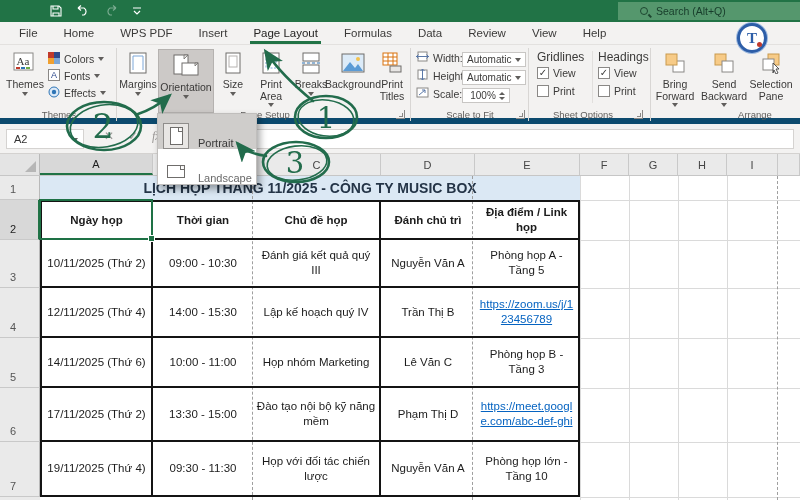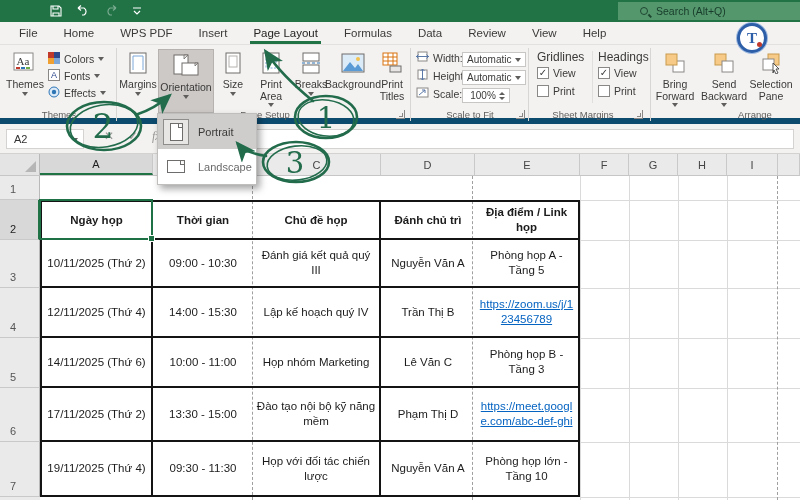--- a/index.html
+++ b/index.html
@@ -69,21 +69,21 @@
   .cE{border-right:2px solid #141414}
   .tT{border-top:2px solid #141414}
   .hdr{font-weight:bold;white-space:nowrap}
   .hdr.cE{white-space:normal}
   .lnk{color:#0563c1;text-decoration:underline;word-break:break-all}
   .sel{position:absolute;left:39px;top:45px;width:114px;height:41px;border:2px solid #1e7145;z-index:4;pointer-events:none}
   .sel::after{content:"";position:absolute;right:-4px;bottom:-4px;width:5px;height:5px;background:#1e7145;border:1px solid #fff}
 
   
   .ddown{position:absolute;left:157px;top:113px;width:100px;background:#fff;border:1px solid #c0bebc;box-shadow:3px 4px 7px rgba(0,0,0,.35);z-index:50}
-  .dditem{height:35px;display:flex;align-items:center;font-size:11px;color:#3a3a3a}
+  .dditem{height:35px;display:flex;align-items:flex-end;font-size:11px;color:#3a3a3a}
   .dditem.hl{background:#cfcdcb}
   .icbox{width:26px;height:26px;margin-left:5px;display:flex;align-items:center;justify-content:center}
   .dditem.hl .icbox{background:#e8e6e4;border:1px solid #8f8d8b}
   .fold::after{content:"";position:absolute;right:-1px;top:-1px;width:0;height:0;border-left:5px solid transparent;border-top:5px solid #f3f2f1;outline:1px solid #6f6d6b;outline-offset:-1px}
   .dditem .lbl{margin-left:9px}
   .dditem.dim .lbl{color:#6a6a6a}
 
   
   .logo{position:absolute;left:737px;top:23px;width:30px;height:30px;border-radius:50%;background:#fff;border:3px solid #2d5ea8;z-index:45;display:flex;align-items:center;justify-content:center;box-shadow:0 0 0 1px #9db9df}
   .logo span{font-size:15px;font-weight:bold;color:#2d5ea8;font-family:"Liberation Serif",serif}
@@ -321,21 +321,21 @@
       <div class="hd">Headings</div>
       <div class="row">
           <span class="ckbox">✓</span>
           <span>View</span>
         </div>
       <div class="row">
           <span class="ckbox"></span>
           <span>Print</span>
         </div>
     </div>
-    <div class="glabel" style="left:543px;width:80px">Sheet Margins</div>
+    <div class="glabel" style="left:543px;width:80px">Sheet Options</div>
     <div class="launcher" style="left:634px"></div>
     <div class="gsep" style="left:650px"></div>
 
     <div class="rbig" style="left:652px;width:46px">
       <span class="ic">
           <svg width="22" height="22" viewBox="0 0 22 22">
             <rect x="9" y="9" width="11" height="11" fill="#fff" stroke="#8a8886"></rect>
             <rect x="2" y="2" width="11" height="11" fill="#f7cb87" stroke="#c99a4e"></rect>
           </svg>
         </span>
@@ -416,20 +416,23 @@
     <div class="gl-v" style="left:678px"></div>
     <div class="gl-v" style="left:727px"></div>
     <div class="gl-h" style="top:46px"></div>
     <div class="gl-h" style="top:86px"></div>
     <div class="gl-h" style="top:134px"></div>
     <div class="gl-h" style="top:184px"></div>
     <div class="gl-h" style="top:234px"></div>
     <div class="gl-h" style="top:288px"></div>
     <div class="gl-h" style="top:343px"></div>
 
+    <div class="band1">
+      <span>LỊCH HỌP THÁNG 11/2025 - CÔNG TY MUSIC BOX</span>
+    </div>
 
     <div class="pb" style="left:252px"></div>
     <div class="pb" style="left:472px"></div>
     <div class="pb" style="left:777px"></div>
 
     <div class="tbl">
       <div class="tc cA tT hdr">Ngày họp</div>
       <div class="tc tT hdr">Thời gian</div>
       <div class="tc cC tT hdr">Chủ đề họp</div>
       <div class="tc tT hdr">Đánh chủ trì</div>

